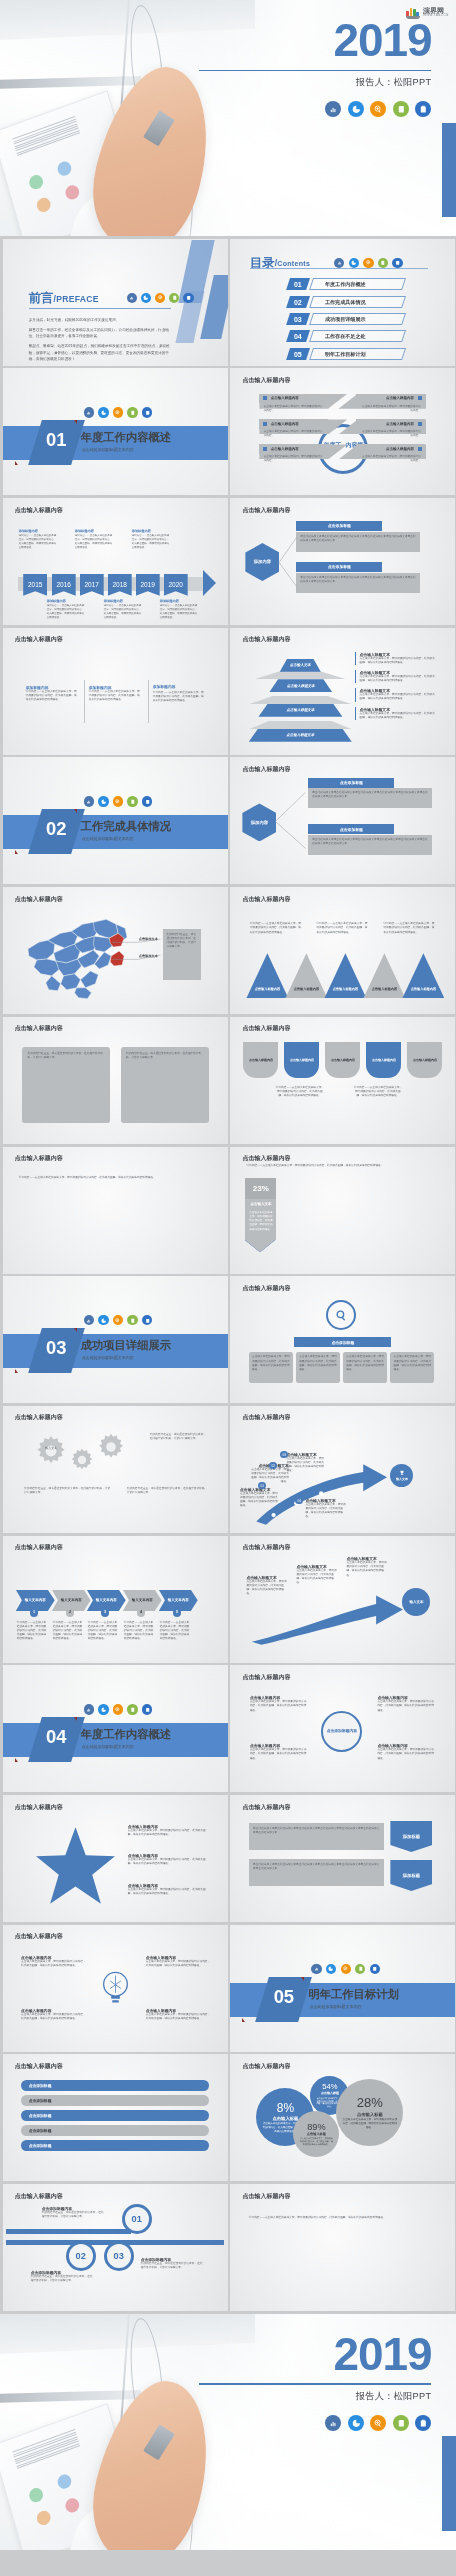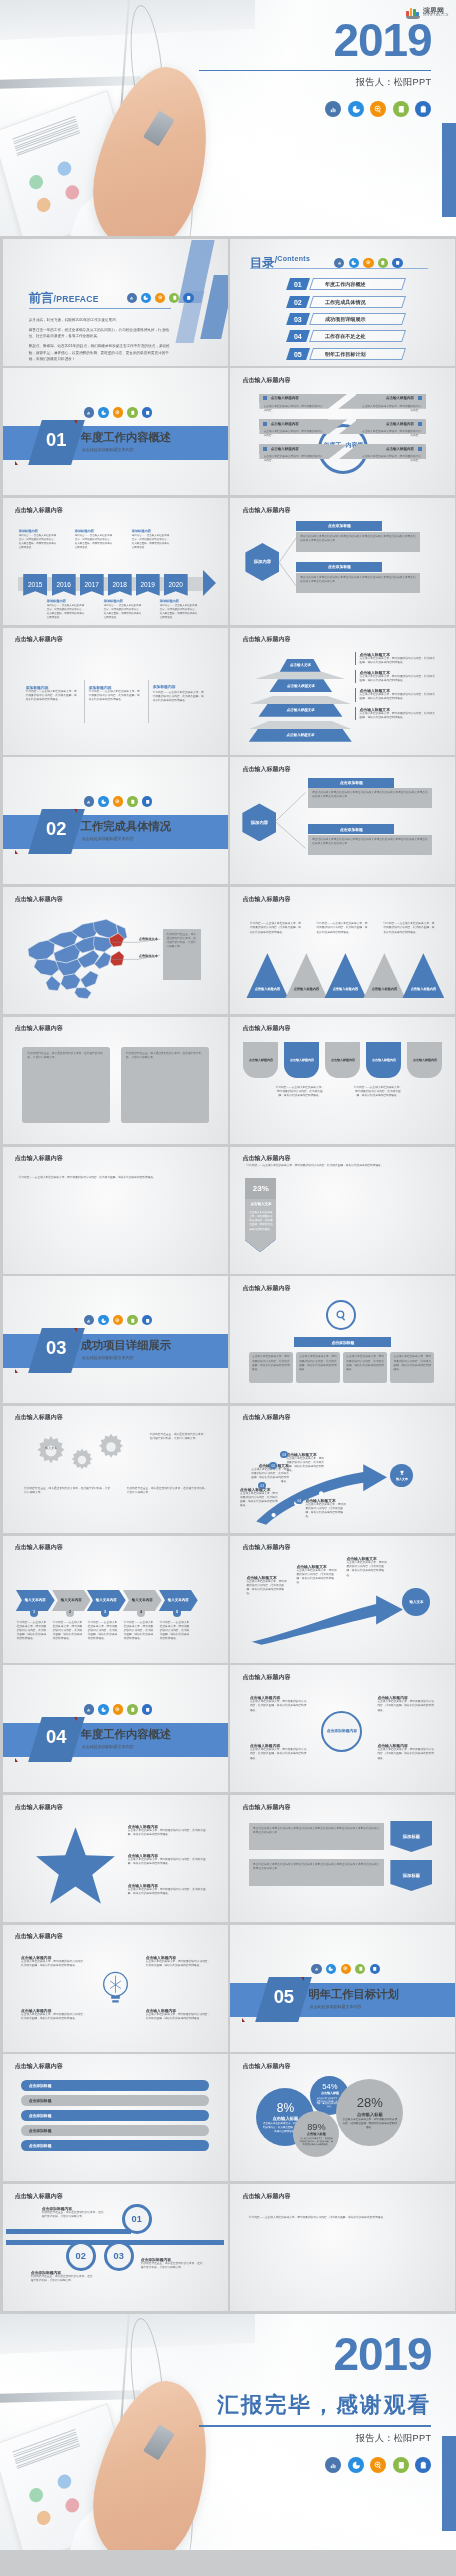--- a/index.html
+++ b/index.html
@@ -399,21 +399,21 @@
     <div class="pf-line"></div>
     <div class="pf-body">
       <p>岁月流转，时光飞逝，转眼间2020年的工作又接近尾声。</p>
       <p>回首过去一年的工作，经过全体领导及员工的共同努力，公司经营业绩保持良好，行业地位、社会形象日渐提升，各项工作全面发展。</p>
       <p>新起点、新希望。站在2021年的起点，我们将继承和发扬过去工作中存在的优点，汲取经验，摒弃不足，满怀信心，以更清醒的头脑、更旺盛的斗志、更奋发的姿态和更充沛的干劲，向我们的既定目标进发！</p>
     </div>
   </div>
 
   <div class="slide">
     <div class="pf-head" style="top:16px;left:19.5px;gap:24px">
-      <div style="display:flex;align-items:flex-start">
+      <div style="display:flex;align-items:center">
         <span class="pf-zh">目录</span>
         <span class="pf-en">/</span>
         <span class="pf-en" style="font-size:7px">Contents</span>
       </div>
       <div style="display:flex;gap:4.3px">
         <span class="cicon c0 sm">
               <svg viewBox="0 0 24 24">
                 <rect x="5" y="13" width="3" height="7"></rect>
                 <rect x="10" y="8" width="3" height="12"></rect>
                 <rect x="15" y="11" width="3" height="9"></rect>
@@ -1332,21 +1332,20 @@
           <b class="r"></b>
         </div>
   </div>
   <div class="sleeve"></div>
   <div class="arm"></div>
   <div class="pen"></div>
   <div class="sidebar-bar"></div>
 
   <div class="right">
     <div class="year">2019</div>
-    <div class="endtitle">汇报完毕，感谢观看</div>
     <div class="rule"></div>
     <div class="presenter">报告人：松阳PPT</div>
     <div class="iconrow">
       <span class="cicon c0">
             <svg viewBox="0 0 24 24">
               <rect x="5" y="13" width="3" height="7"></rect>
               <rect x="10" y="8" width="3" height="12"></rect>
               <rect x="15" y="11" width="3" height="9"></rect>
             </svg>
           </span>

